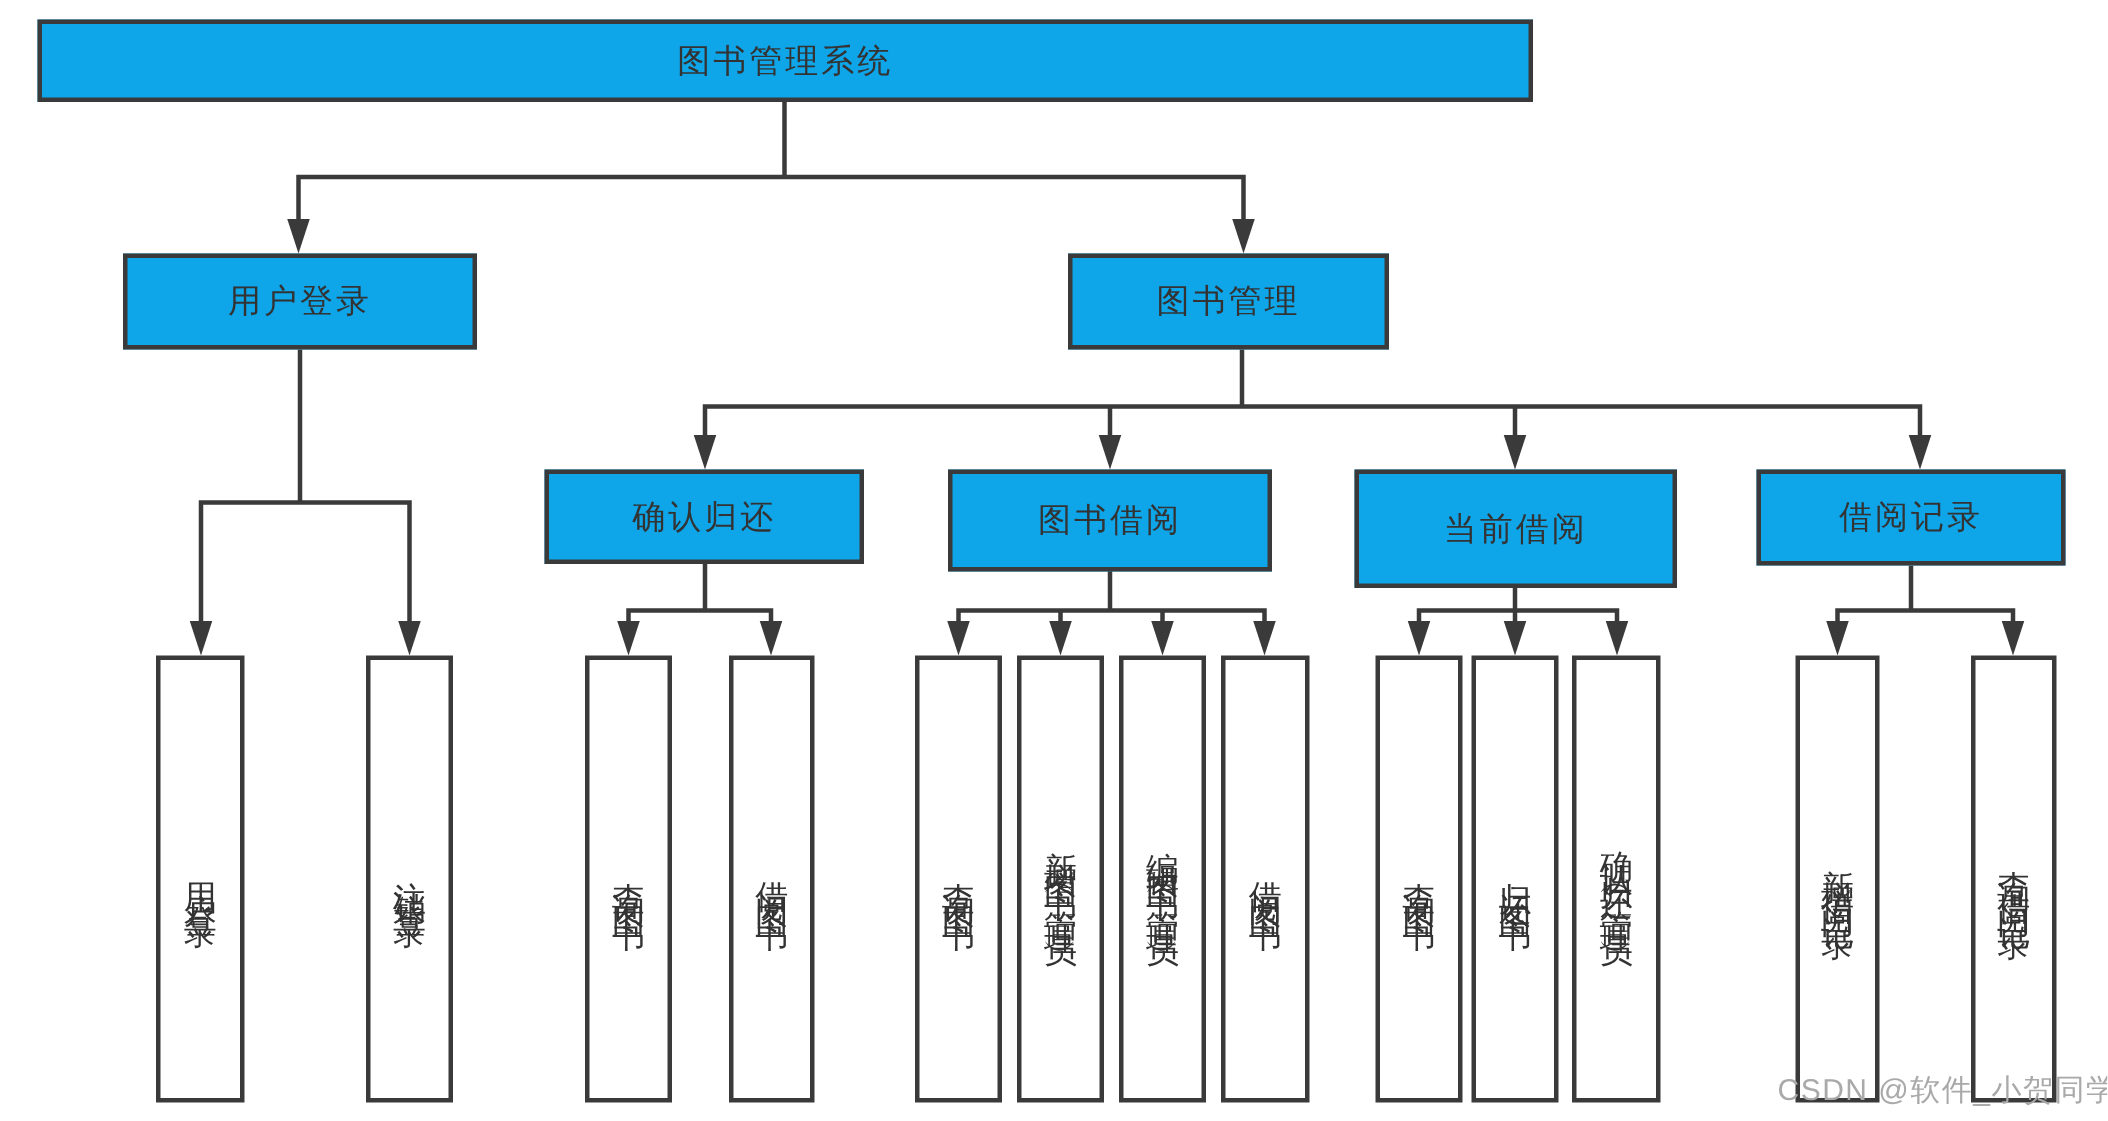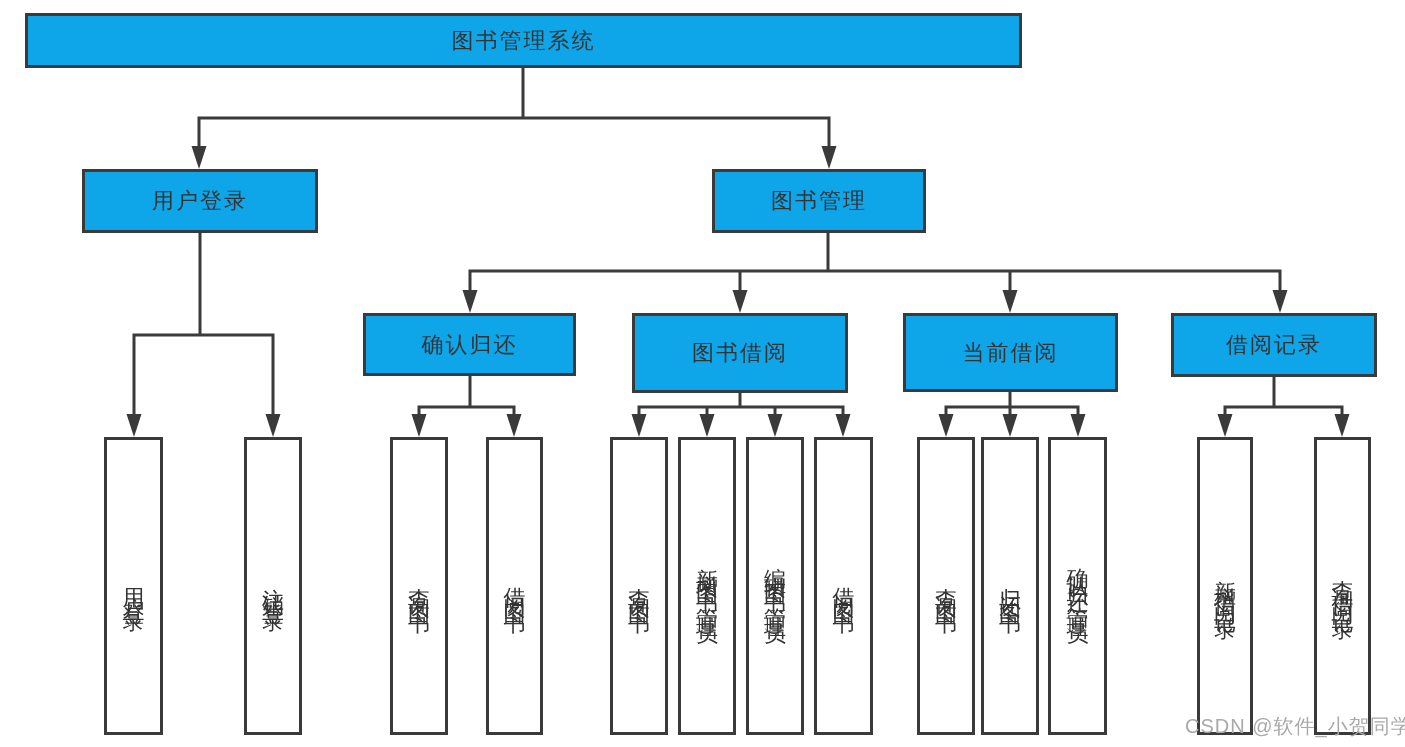--- a/index.html
+++ b/index.html
@@ -42,21 +42,21 @@
     font-size:20px;
     letter-spacing:1px;
     color:#a9a9a9;
     white-space:nowrap;
   }
   
   #root-box   {left:25px;  top:13px;  width:997px; height:55px;}
   #l2-login   {left:82px;  top:169px; width:236px; height:64px;}
   #l2-bookmgr {left:712px; top:169px; width:214px; height:64px;}
   #l3-newbook {left:363px; top:313px; width:213px; height:63px;}
-  #l3-borrow  {left:632px; top:313px; width:216px; height:80px;}
+  #l3-borrow  {left:632px; top:313px; width:216px; height:68px;}
   #l3-current {left:903px; top:313px; width:215px; height:79px;}
   #l3-records {left:1171px;top:313px; width:206px; height:64px;}
   #leaf-1 {left:104px; top:437px; width:59px; height:298px;}
   #leaf-2 {left:244px; top:437px; width:58px; height:298px;}
   #leaf-3 {left:390px; top:437px; width:58px; height:298px;}
   #leaf-4 {left:486px; top:437px; width:57px; height:298px;}
   #leaf-5 {left:610px; top:437px; width:58px; height:298px;}
   #leaf-6 {left:678px; top:437px; width:58px; height:298px;}
   #leaf-7 {left:746px; top:437px; width:58px; height:298px;}
   #leaf-8 {left:814px; top:437px; width:59px; height:298px;}

